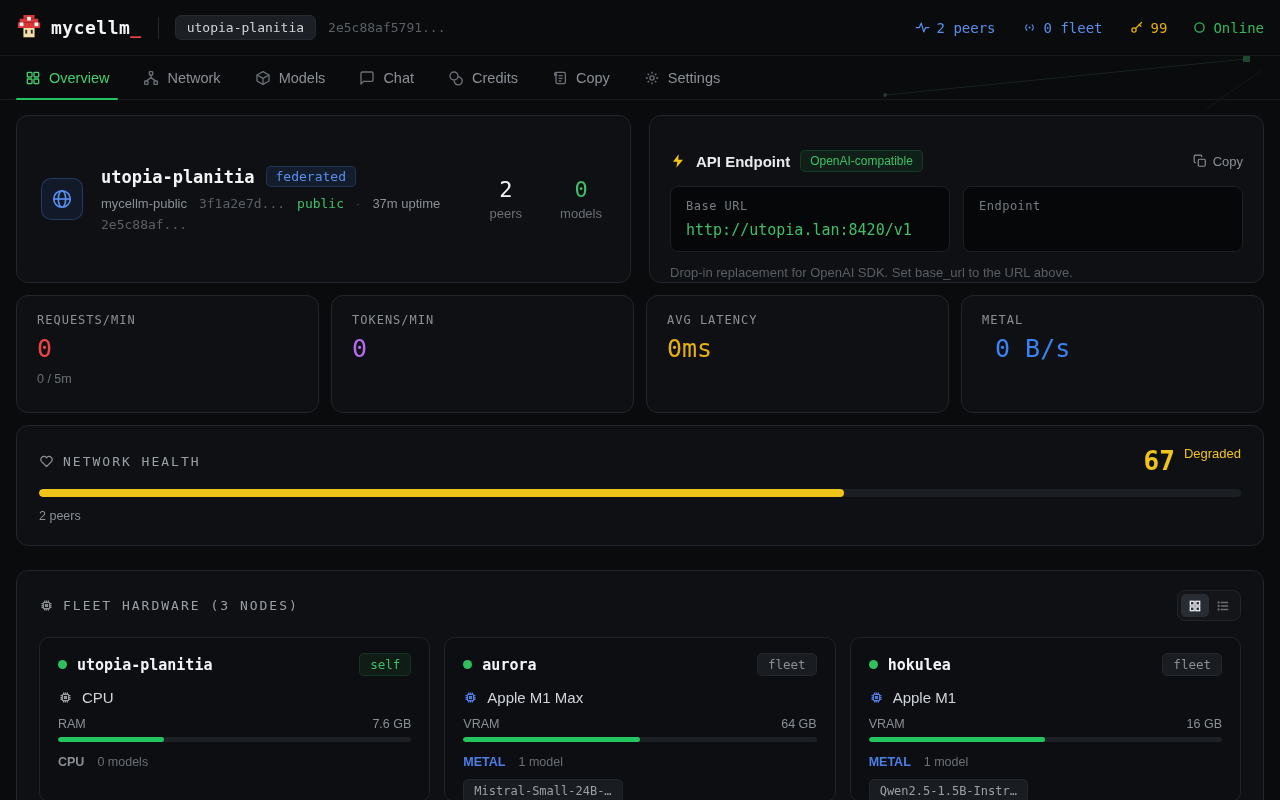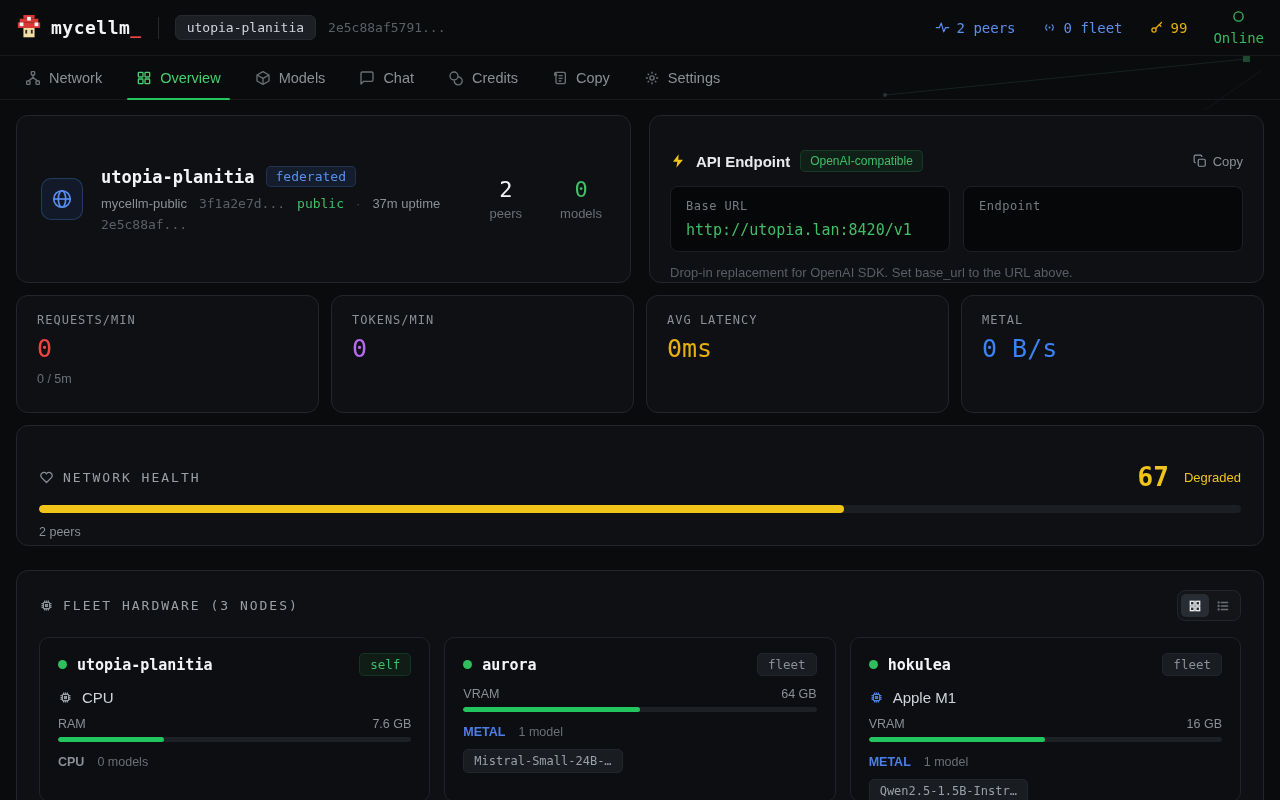--- a/index.html
+++ b/index.html
@@ -28,21 +28,21 @@
   .header-sep { width:1px; height:22px; background:#26292e; margin:0 16px; }
   .node-chip {
     background:#1c1f24; border:1px solid #26292f; border-radius:6px;
     padding:4px 11px; font-family:"DejaVu Sans Mono", monospace; font-size:13px; color:#d1d5db;
   }
   .node-hash { margin-left:12px; font-family:"DejaVu Sans Mono", monospace; font-size:13px; color:#5b6066; }
   .header-right { margin-left:auto; display:flex; align-items:center; gap:26px; }
   .hstat { display:flex; align-items:center; gap:7px; font-family:"DejaVu Sans Mono", monospace; font-size:14px; }
   .hstat.blue { color:#5a8ff0; }
   .hstat.yellow { color:#e7b00e; }
-  .hstat.green { color:#34b85f;flex-direction:column; }
+  .hstat.green { color:#34b85f; }
 
   
   .nav {
     position:relative; z-index:2;
     height:44px; display:flex; align-items:stretch; padding:0 8px;
     border-bottom:1px solid #17191d;
   }
   .tab {
     display:flex; align-items:center; gap:8px; padding:0 17px;
     font-size:14.5px; color:#8b9096; cursor:pointer; position:relative;
@@ -106,25 +106,25 @@
   .api-note { margin-top:13px; font-size:13px; color:#595f66; }
 
   
   .row-stats { display:grid; grid-template-columns:repeat(4,1fr); gap:12px; margin-top:12px; }
   .stat-card { height:118px; padding:17px 20px; }
   .stat-label { font-family:"DejaVu Sans Mono", monospace; font-size:12px; letter-spacing:1px; color:#8b9096; }
   .stat-value { margin-top:7px; font-family:"DejaVu Sans Mono", monospace; font-size:25px; }
   .stat-sub { margin-top:9px; font-size:12.5px; color:#6b7076; }
 
   
-  .health-card { margin-top:12px; padding:36px 22px; height:121px; }
+  .health-card { margin-top:12px; padding:20px 22px; height:121px; }
   .health-head { display:flex; align-items:center; }
   .health-title { display:flex; align-items:center; gap:9px; font-family:"DejaVu Sans Mono", monospace; font-size:13px; letter-spacing:2px; color:#9aa0a6; }
   .health-title .hicon { color:#8b9096; }
-  .health-score-wrap { margin-left:auto; display:flex; align-items:center; gap:15px; }
+  .health-score-wrap { margin-left:auto; display:flex; gap:9px; }
   .health-score { font-family:"DejaVu Sans Mono", monospace; font-size:26px; font-weight:bold; }
   .health-status { font-size:13px; }
   .bar-track { margin-top:13px; height:8px; background:#1b1e22; border-radius:4px; overflow:hidden; }
   .bar-fill { height:100%; border-radius:4px; }
   .health-peers { margin-top:12px; font-size:12.5px; color:#8b9096; }
 
   
   .fleet-card { margin-top:24px; padding:19px 22px 22px; min-height:260px; }
   .fleet-head { display:flex; align-items:center; }
   .fleet-title { display:flex; align-items:center; gap:9px; font-family:"DejaVu Sans Mono", monospace; font-size:13px; letter-spacing:2px; color:#9aa0a6; }
@@ -206,37 +206,37 @@
     <div class="hstat green">
       <svg width="13" height="13" viewBox="0 0 24 24" fill="none" stroke="currentColor" stroke-width="2.4">
           <circle cx="12" cy="12" r="8.5"></circle>
         </svg>
       <span>Online</span>
     </div>
   </div>
 </div>
 
 <div class="nav">
-  <div class="tab">
-    <svg class="tab-icon" width="16" height="16" viewBox="0 0 24 24" fill="none" stroke="currentColor" stroke-width="2">
-        <rect x="9.5" y="2.5" width="5" height="5" rx="1"></rect>
-        <rect x="2.5" y="16.5" width="5" height="5" rx="1"></rect>
-        <rect x="16.5" y="16.5" width="5" height="5" rx="1"></rect>
-        <path d="M12 7.5 v4 M12 11.5 L5 16.5 M12 11.5 L19 16.5"></path>
-      </svg>
-    <span>Network</span>
-  </div>
   <div class="tab active">
     <svg class="tab-icon" width="16" height="16" viewBox="0 0 24 24" fill="none" stroke="currentColor" stroke-width="2">
         <rect x="3.5" y="3.5" width="7" height="7" rx="1"></rect>
         <rect x="13.5" y="3.5" width="7" height="7" rx="1"></rect>
         <rect x="3.5" y="13.5" width="7" height="7" rx="1"></rect>
         <rect x="13.5" y="13.5" width="7" height="7" rx="1"></rect>
       </svg>
     <span>Overview</span>
+  </div>
+  <div class="tab">
+    <svg class="tab-icon" width="16" height="16" viewBox="0 0 24 24" fill="none" stroke="currentColor" stroke-width="2">
+        <rect x="9.5" y="2.5" width="5" height="5" rx="1"></rect>
+        <rect x="2.5" y="16.5" width="5" height="5" rx="1"></rect>
+        <rect x="16.5" y="16.5" width="5" height="5" rx="1"></rect>
+        <path d="M12 7.5 v4 M12 11.5 L5 16.5 M12 11.5 L19 16.5"></path>
+      </svg>
+    <span>Network</span>
   </div>
   <div class="tab">
     <svg class="tab-icon" width="16" height="16" viewBox="0 0 24 24" fill="none" stroke="currentColor" stroke-width="2" stroke-linejoin="round">
         <path d="M12 2.5 L21 7.5 V16.5 L12 21.5 L3 16.5 V7.5 Z"></path>
         <path d="M3 7.5 L12 12.5 L21 7.5 M12 12.5 V21.5"></path>
       </svg>
     <span>Models</span>
   </div>
   <div class="tab">
     <svg class="tab-icon" width="16" height="16" viewBox="0 0 24 24" fill="none" stroke="currentColor" stroke-width="2" stroke-linejoin="round">
@@ -344,21 +344,21 @@
       <div class="stat-value" style="color: rgb(183, 106, 240);">0</div>
       <div class="stat-sub"></div>
     </div>
     <div class="card stat-card">
       <div class="stat-label">AVG LATENCY</div>
       <div class="stat-value" style="color: rgb(231, 176, 14);">0ms</div>
       <div class="stat-sub"></div>
     </div>
     <div class="card stat-card">
       <div class="stat-label">METAL</div>
-      <div class="stat-value" style="color: rgb(59, 130, 246);">0 B/s</div>
+      <div class="stat-value" style="color: rgb(59, 130, 246); margin-left: 13px;">0 B/s</div>
       <div class="stat-sub"></div>
     </div>
   </div>
 
   <div class="card health-card">
     <div class="health-head">
       <div class="health-title">
         <svg class="hicon" width="15" height="15" viewBox="0 0 24 24" fill="none" stroke="currentColor" stroke-width="2" stroke-linejoin="round" stroke-linecap="round">
             <path d="M19.5 12.6 12 20 4.5 12.6a5 5 0 1 1 7.5-6.5 5 5 0 1 1 7.5 6.5"></path>
           </svg>
@@ -433,20 +433,28 @@
           <span class="node-models">0 models</span>
         </div>
       </div>
 
       <div class="node-card">
         <div class="node-head">
           <span class="node-dot"></span>
           <span class="node-name">aurora</span>
           <span class="node-badge fleet">fleet</span>
         </div>
+        <div class="node-chip-row">
+          <svg class="chip-icon blue" width="15" height="15" viewBox="0 0 24 24" fill="none" stroke="currentColor" stroke-width="2">
+              <rect x="7" y="7" width="10" height="10" rx="1.5"></rect>
+              <rect x="10.5" y="10.5" width="3" height="3"></rect>
+              <path d="M9 4v3 M12 4v3 M15 4v3 M9 17v3 M12 17v3 M15 17v3 M4 9h3 M4 12h3 M4 15h3 M17 9h3 M17 12h3 M17 15h3"></path>
+            </svg>
+          <span>Apple M1 Max</span>
+        </div>
         <div class="node-mem-row">
           <span>VRAM</span>
           <span>64 GB</span>
         </div>
         <div class="node-bar-track">
           <div class="bar-fill" style="width: 50%; background: rgb(34, 197, 94);"></div>
         </div>
         <div class="node-meta-row">
           <span class="node-backend" style="color: rgb(77, 127, 232);">METAL</span>
           <span class="node-models">1 model</span>

